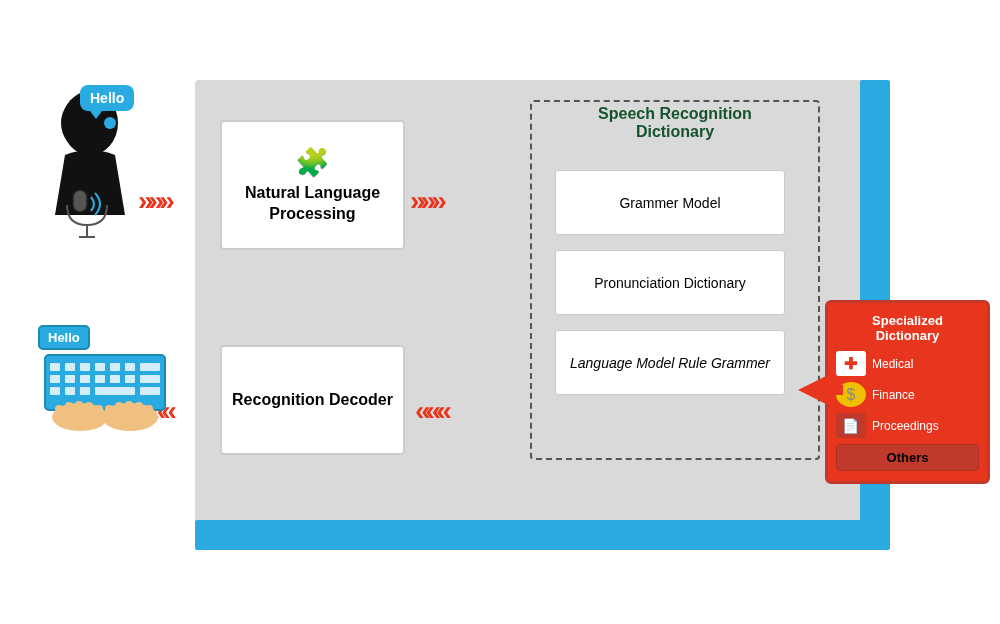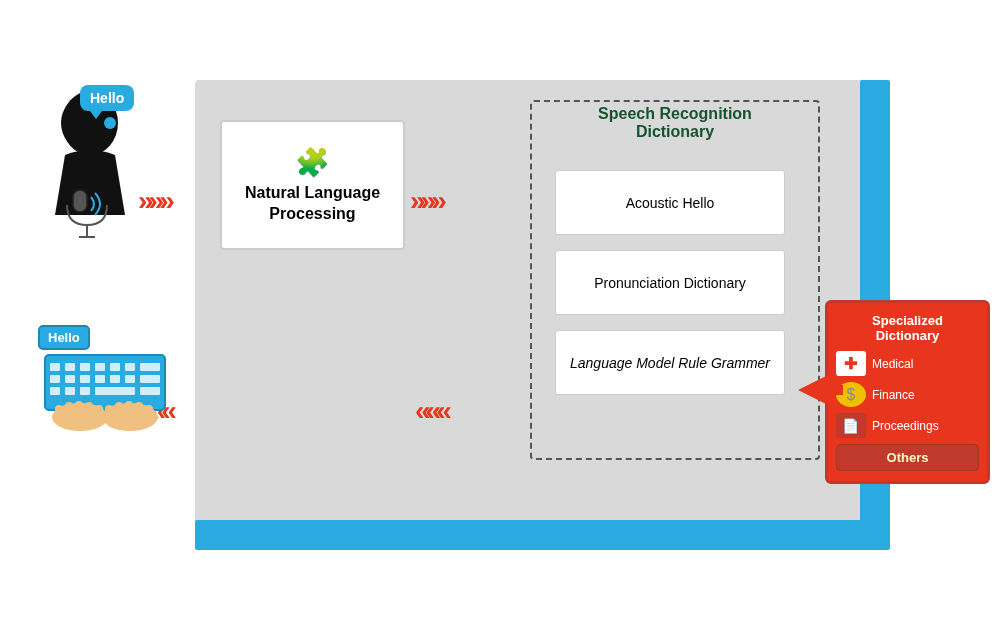--- a/index.html
+++ b/index.html
@@ -218,21 +218,21 @@
       justify-content: center;
       font-size: 18px;
     }
     .sd-item-label {
       color: white;
       font-weight: normal;
       font-size: 12px;
     }
     .sd-others-btn {
       background: #c0392b;
-      color: #fef9c3;
+      color: #000000;
       font-weight: bold;
       font-size: 13px;
       text-align: center;
       padding: 5px;
       border-radius: 4px;
       margin-top: 5px;
       border: 1px solid #a93226;
     }
 
     
@@ -300,37 +300,43 @@
     <span style="color:#e8361e; font-size:28px; letter-spacing:-5px; font-weight:bold;">»»»</span>
   </div>
 
   <div class="srd-box"></div>
 
   <div class="srd-title">
     Speech Recognition<br>Dictionary
   </div>
 
   <div class="srd-subbox srd-subbox-1">
-    <span>Acoustic Hello</span>
+    <span>Grammer Model</span>
   </div>
 
   <div class="srd-subbox srd-subbox-2">
     <span>Pronunciation
 Dictionary</span>
   </div>
 
   <div class="srd-subbox srd-subbox-3">
     <span>Language Model
 Rule Grammer</span>
   </div>
 
   <div style="position:absolute; top:365px; left:395px; display:flex; align-items:center;">
     <span style="color:#e8361e; font-size:28px; letter-spacing:-5px; font-weight:bold;">«««</span>
   </div>
 
+  <div class="decoder-box">
+    <div class="label">
+      <span>Recognition
+Decoder</span>
+    </div>
+  </div>
 
   <div style="position:absolute; top:365px; left:120px; display:flex; align-items:center;">
     <span style="color:#e8361e; font-size:28px; letter-spacing:-5px; font-weight:bold;">«««</span>
   </div>
 
   <div class="keyboard-hello">
     <span>Hello</span>
   </div>
 
   <div class="keyboard-icon">

